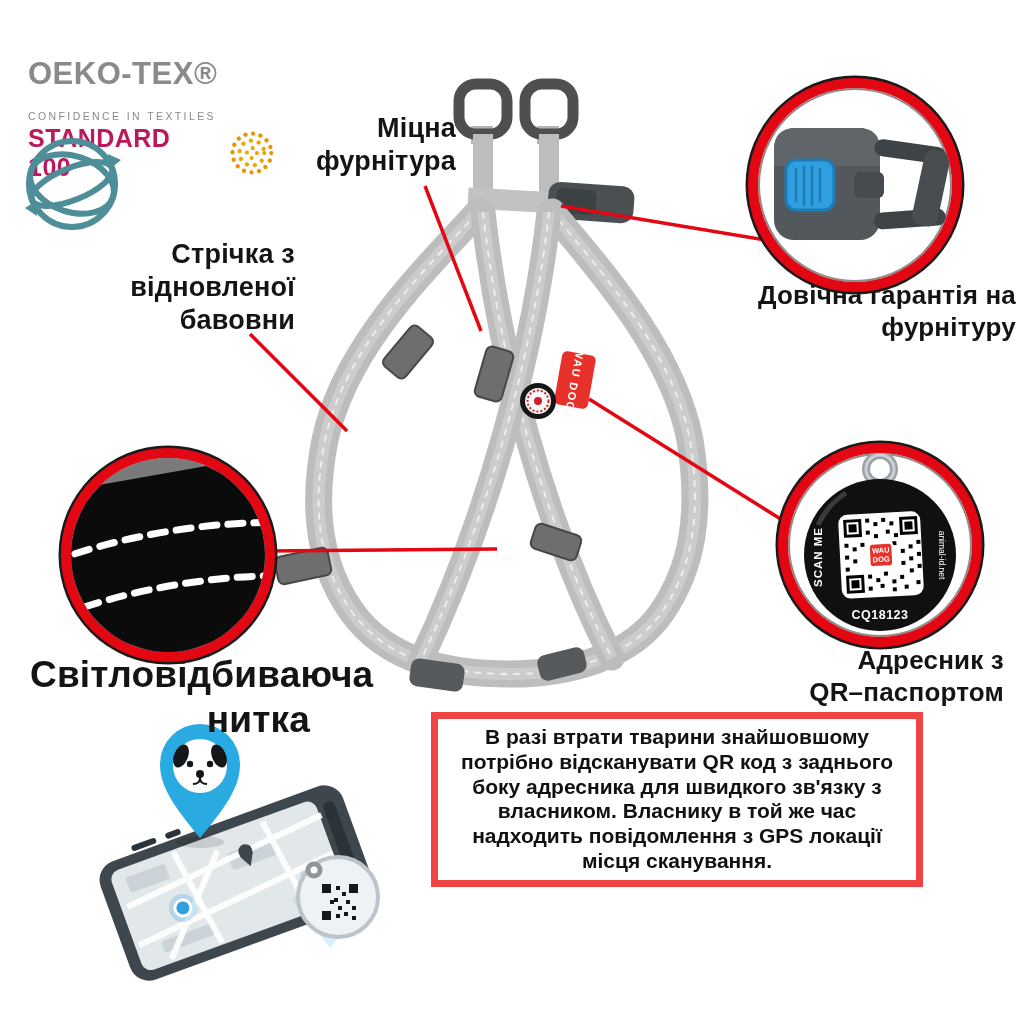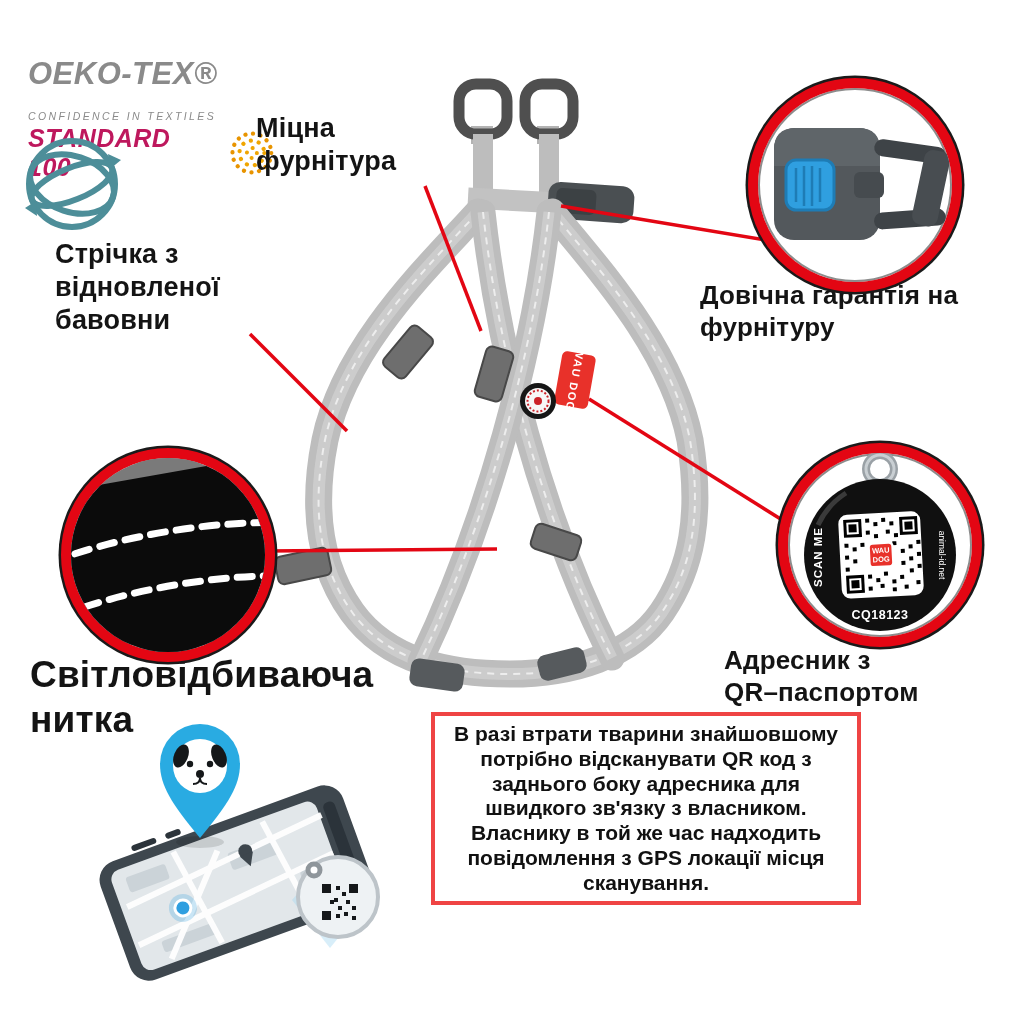--- a/index.html
+++ b/index.html
@@ -1,27 +1,27 @@
 <!DOCTYPE html>
 <html><head>
 <meta charset="utf-8">
 <style>
   html,body{margin:0;padding:0;}
   body{width:1024px;height:1024px;position:relative;background:#ffffff;
        font-family:"Liberation Sans","DejaVu Sans",sans-serif;overflow:hidden;}
-  .abs{position:absolute;font-style:italic;}
-  .label{position:absolute;font-weight:700;color:#141414;text-align:left;
+  .abs{position:absolute;}
+  .label{position:absolute;font-weight:700;color:#141414;text-align:right;
          white-space:pre-line;font-size:26px;line-height:1.22;letter-spacing:.2px;}
   .circle{position:absolute;box-sizing:border-box;border-radius:50%;
           border:10px solid #e30613;background:#fff;overflow:hidden;
           box-shadow:0 0 0 2.5px #1a1a1a, inset 0 0 0 2px rgba(0,0,0,.45);}
   .circle svg{display:block;}
   #scene{position:absolute;left:0;top:0;pointer-events:none;}
-  #footer-box{position:absolute;left:431px;top:712px;width:430px;box-sizing:border-box;
-              border:4px solid #ef4444;background:#fff;padding:6px 12px;
+  #footer-box{position:absolute;left:431px;top:712px;width:492px;box-sizing:border-box;
+              border:7px solid #ef4444;background:#fff;padding:6px 12px;
               font-size:21px;font-weight:700;color:#111;text-align:center;line-height:1.18;}
 </style>
 </head>
 <body>
 
 <svg id="scene" width="1024" height="1024" viewBox="0 0 1024 1024">
 
   <g>
 
     <rect x="471" y="126" width="22" height="18" fill="#b3b3b3"></rect>

